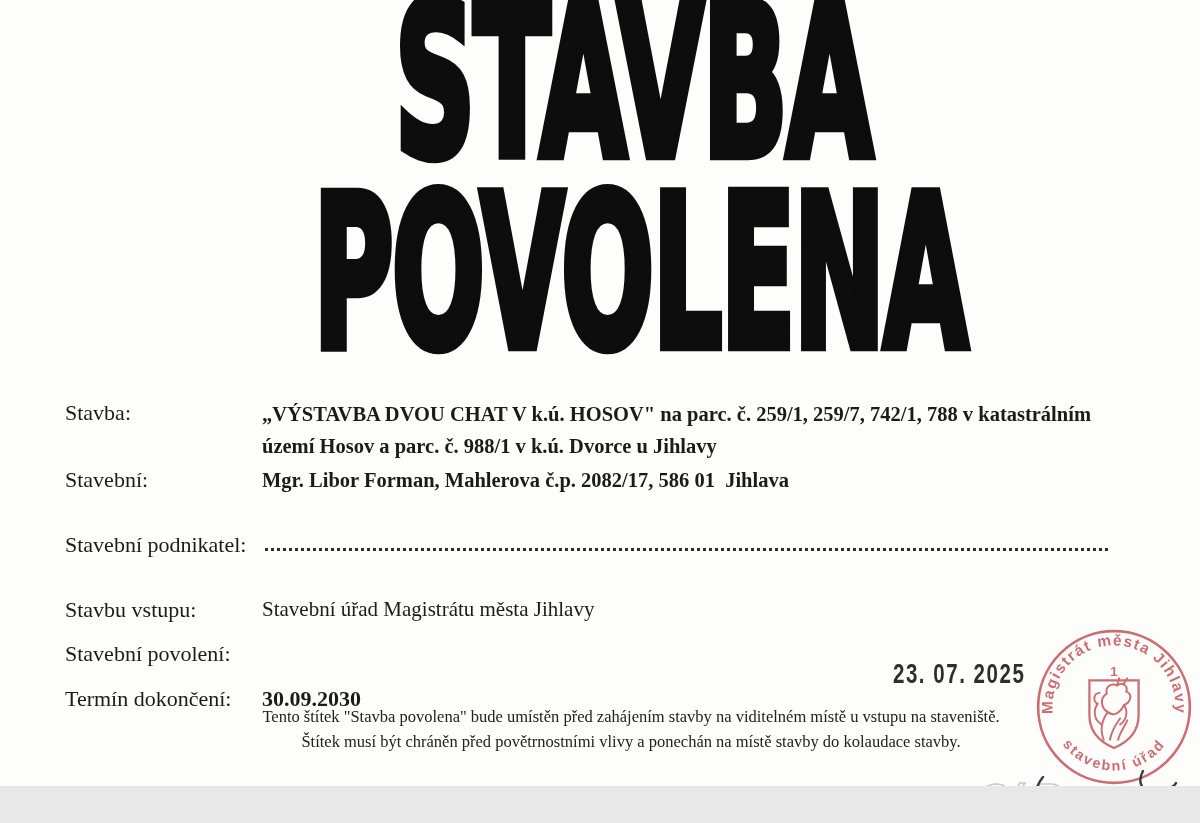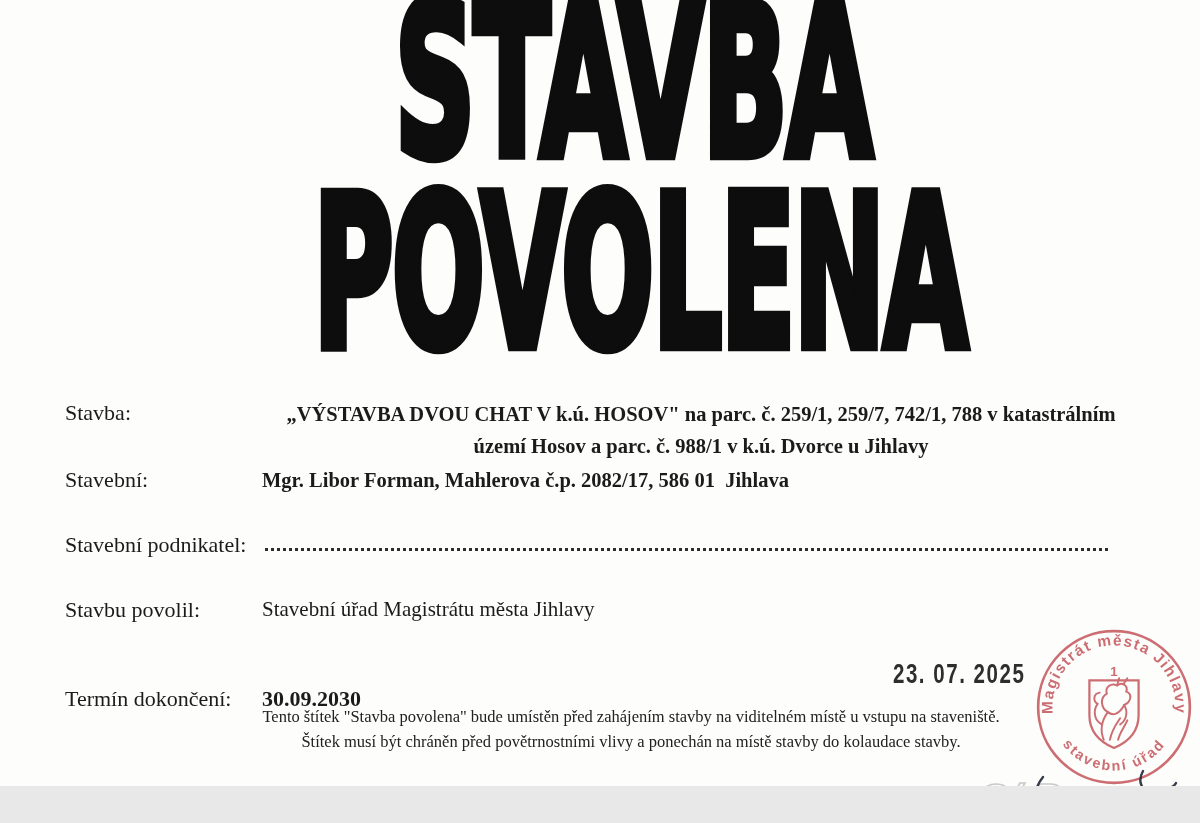--- a/index.html
+++ b/index.html
@@ -8,21 +8,21 @@
     background:#fdfdfc;overflow:hidden;
     font-family:"Liberation Serif","DejaVu Serif",serif;color:#1b1b1b;
   }
   .title-svg{position:absolute;left:0;top:0;}
   .title-text{
     font-family:"DejaVu Sans","Liberation Sans",sans-serif;
     font-weight:bold;fill:#0d0d0d;stroke:#0d0d0d;letter-spacing:-2px;
   }
   .label{position:absolute;left:65px;font-size:22px;white-space:nowrap;}
   .value{position:absolute;left:262px;font-size:21px;}
-  .value.bold{font-weight:bold;font-size:20.5px;text-align:center;}
+  .value.bold{font-weight:bold;font-size:20.5px;}
   .value.wrap{width:878px;line-height:32px;}
   .dotted-line{
     position:absolute;left:265px;top:534px;width:843px;height:14px;
     border-bottom:3px dotted #2d2d2d;
   }
   .small-note{
     position:absolute;left:268px;top:557px;width:834px;
     font-size:14.5px;color:#2a2a2a;
   }
   .date-stamp{
@@ -57,23 +57,24 @@
 
   <div class="label" style="top:400px">Stavba:</div>
   <div class="value bold wrap" style="top:398px">„VÝSTAVBA DVOU CHAT V k.ú. HOSOV" na parc. č. 259/1, 259/7, 742/1, 788 v katastrálním území Hosov a parc. č. 988/1 v k.ú. Dvorce u Jihlavy</div>
 
   <div class="label" style="top:467px">Stavební:</div>
   <div class="value bold" style="top:469px">Mgr. Libor Forman, Mahlerova č.p. 2082/17, 586 01&nbsp; Jihlava</div>
 
   <div class="label" style="top:532px">Stavební podnikatel:</div>
   <div class="dotted-line"></div>
 
-  <div class="label" style="top:597px">Stavbu povolil:</div>
+  <div class="label" style="top:597px">Stavbu vstupu:</div>
   <div class="value" style="top:597px">Stavební úřad Magistrátu města Jihlavy</div>
 
+  <div class="label" style="top:641px">Stavební povolení:</div>
 
   <div class="date-stamp">23. 07. 2025</div>
 
   <div class="label" style="top:686px">Termín dokončení:</div>
   <div class="value bold" style="top:686px;font-size:22px">30.09.2030</div>
 
   <div class="footer-note" style="top:707px">Tento štítek "Stavba povolena" bude umístěn před zahájením stavby na viditelném místě u vstupu na staveniště.</div>
   <div class="footer-note" style="top:732px">Štítek musí být chráněn před povětrnostními vlivy a ponechán na místě stavby do kolaudace stavby.</div>
 
   <svg class="watermark-svg" width="227" height="52">

